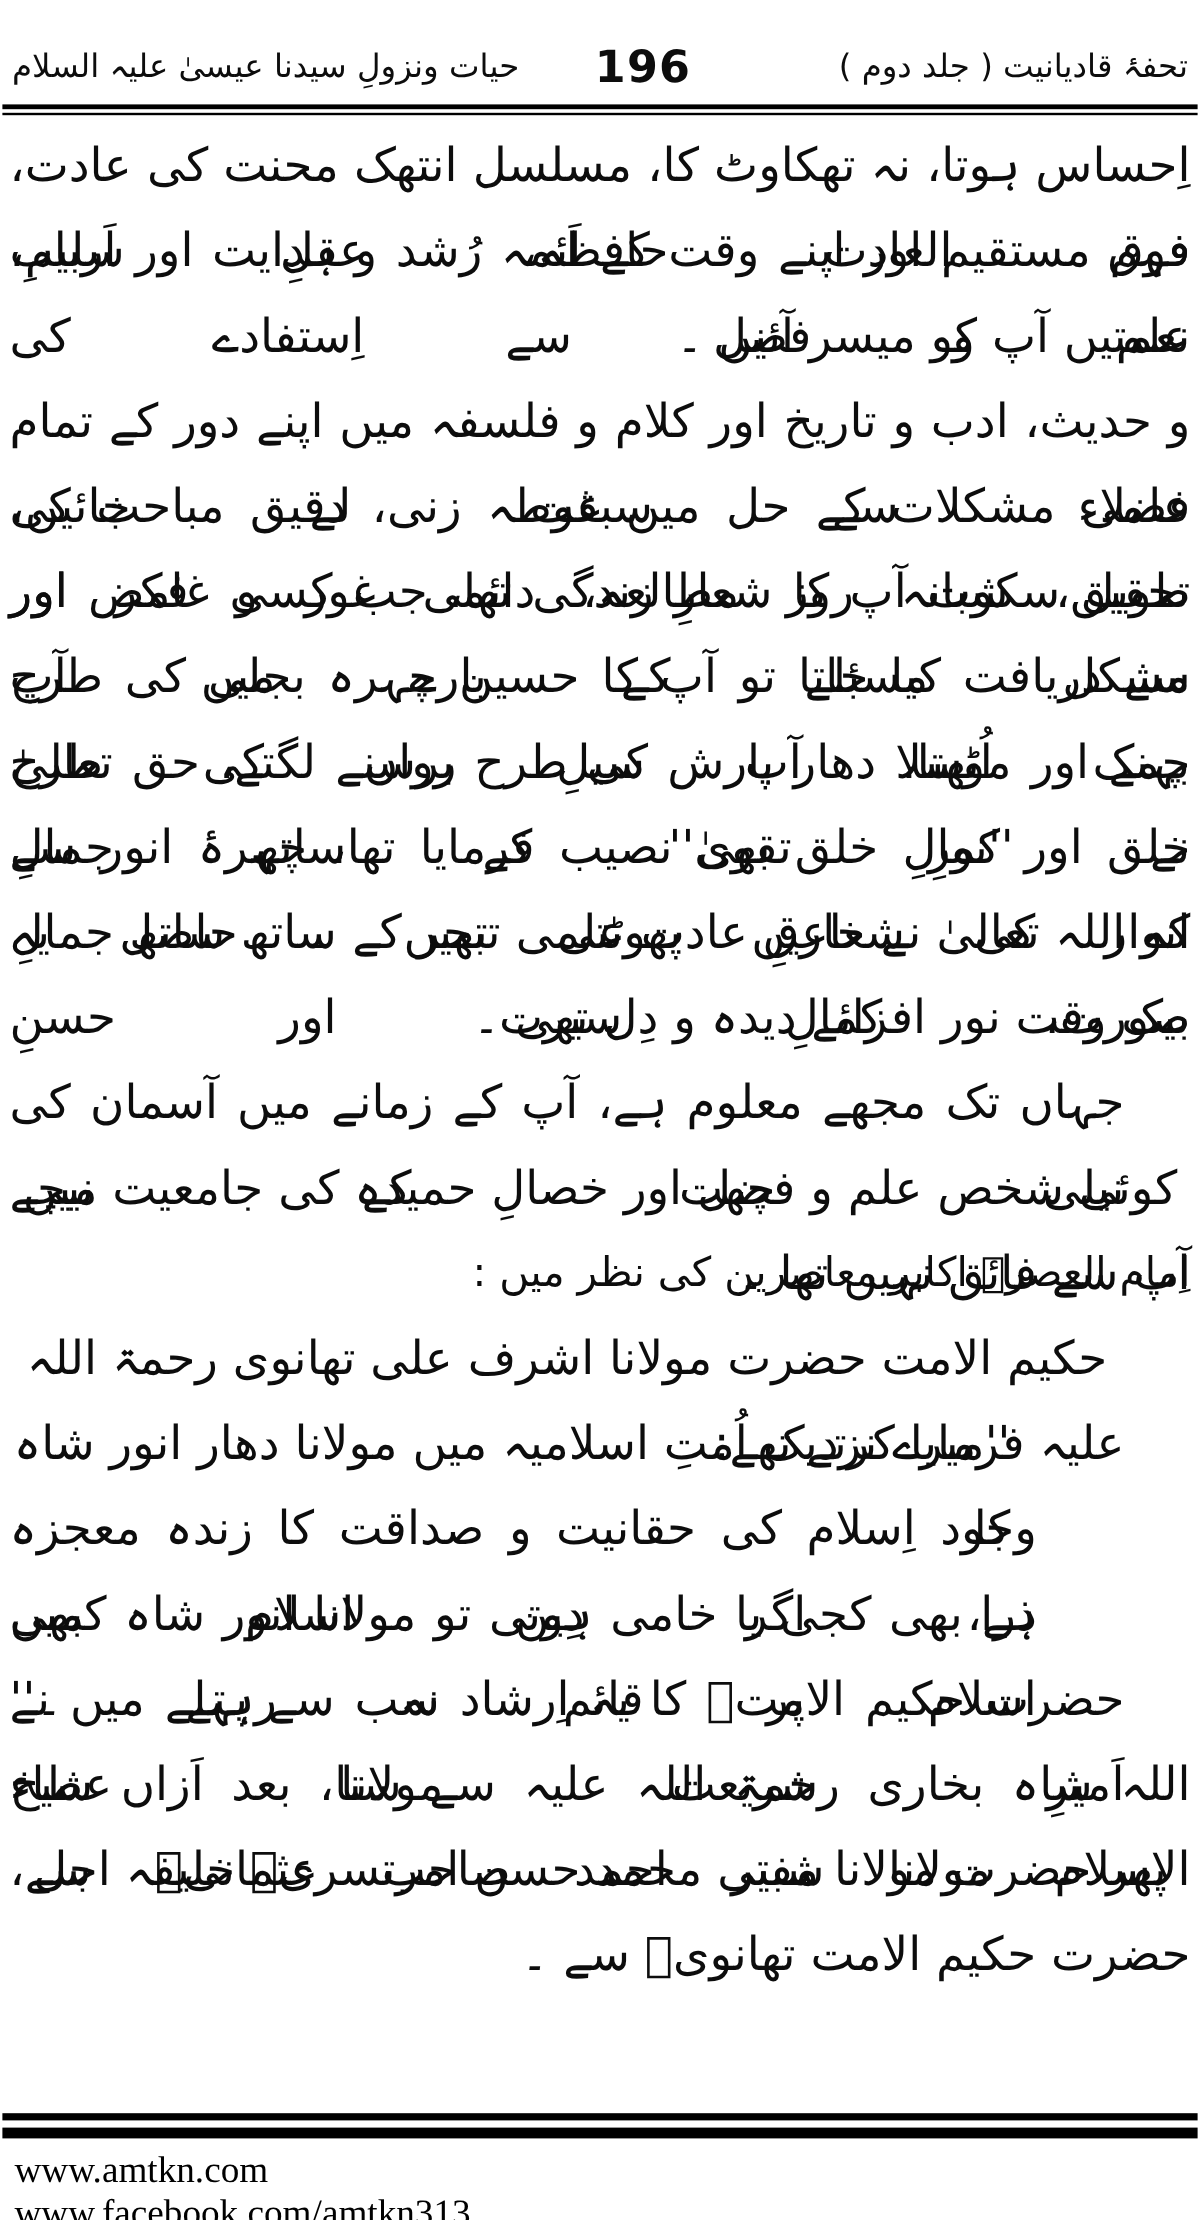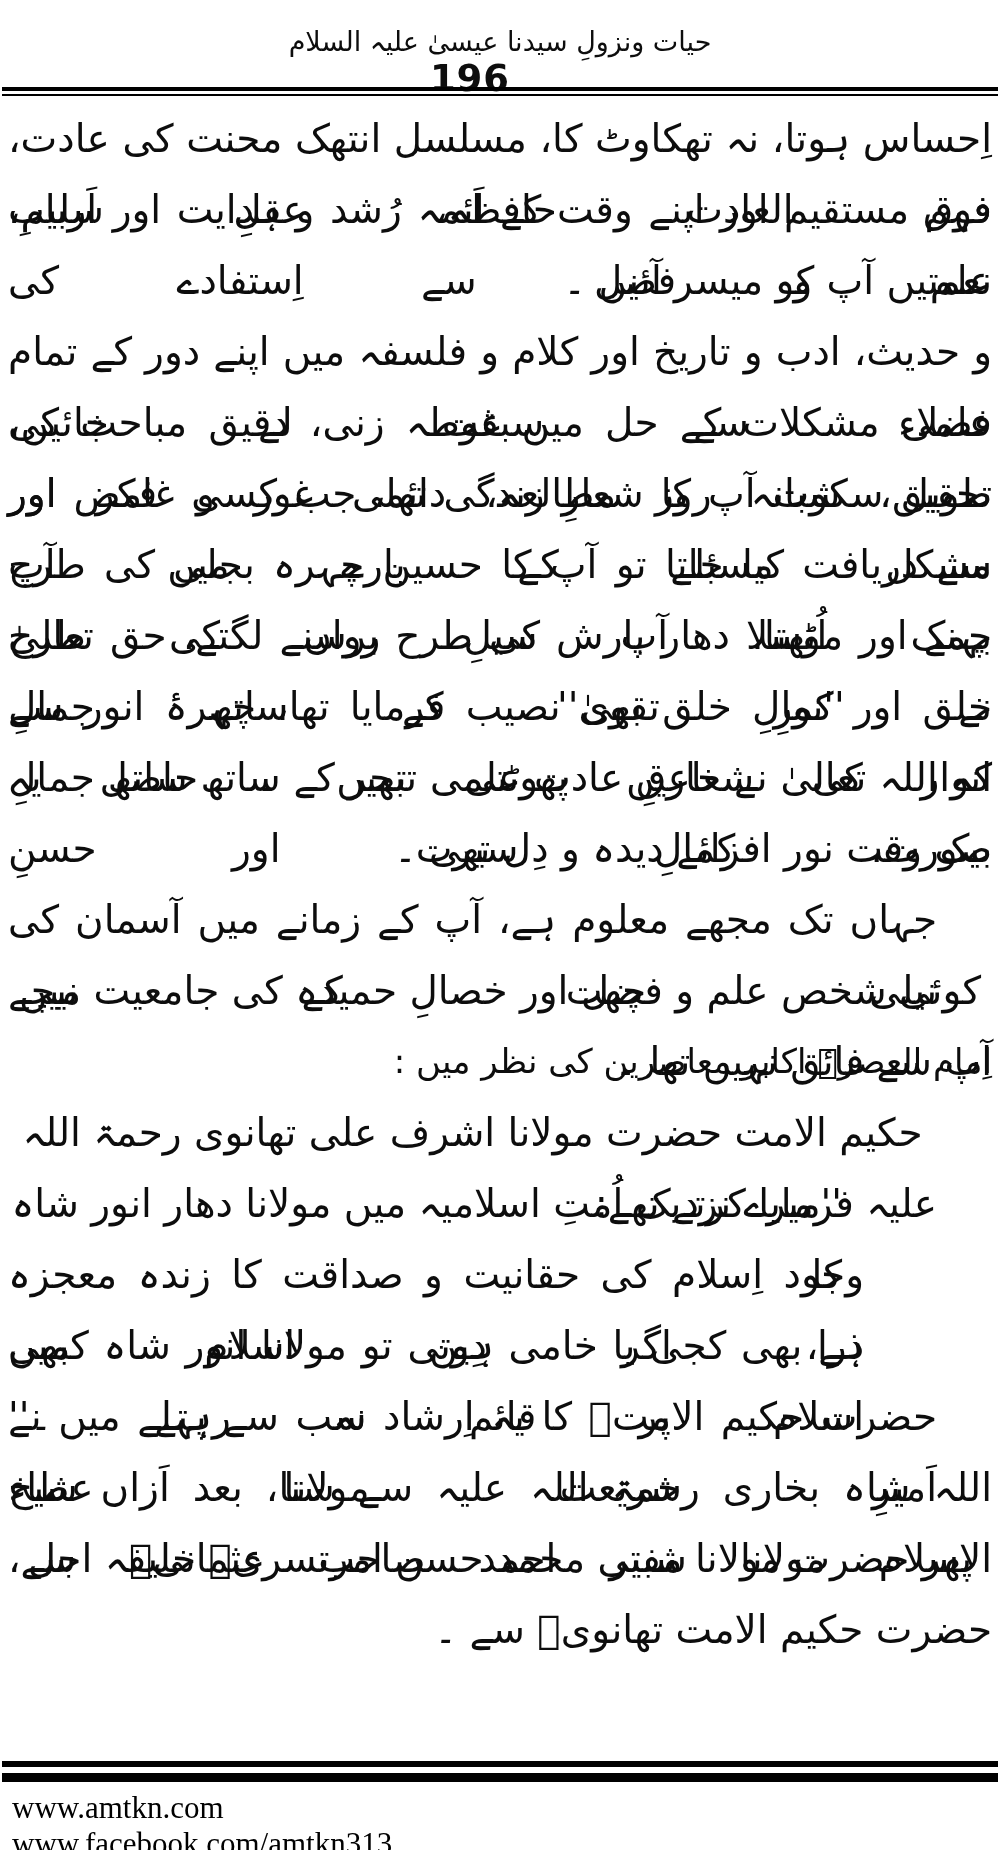--- a/index.html
+++ b/index.html
@@ -15,21 +15,20 @@
   }
 
   
   .header {
     position: absolute;
     top: 26px; left: 10px; right: 10px;
     height: 58px;
     display: flex;
     justify-content: space-between;
     align-items: center;
-    flex-direction: column;
   }
   .header .title {
     direction: rtl;
     font-size: 27px;
     white-space: nowrap;
   }
   .header .pageno {
     font-family: "DejaVu Sans", sans-serif;
     font-weight: bold;
     font-size: 37px;
@@ -87,20 +86,21 @@
   }
 </style>
 </head>
 <body>
 
 <div class="page">
 
   <div class="header">
     <span class="title">حیات ونزولِ سیدنا عیسیٰ علیہ السلام</span>
     <span class="pageno">196</span>
+    <span class="title">تحفۂ قادیانیت ( جلد دوم )</span>
   </div>
   <div class="rule rule-a"></div>
   <div class="rule rule-b"></div>
 
   <div class="body">
     <div class="line full">اِحساس ہوتا، نہ تھکاوٹ کا، مسلسل انتھک محنت کی عادت، فوق العادت حافظہ، عقلِ سلیم،</div>
     <div class="line full">فہم مستقیم اور اپنے وقت کے اَئمہ رُشد و ہدایت اور اَربابِ علم و فضل سے اِستفادے کی</div>
     <div class="line end">نعمتیں آپ کو میسر آئیں ۔</div>
     <div class="line full">و حدیث، ادب و تاریخ اور کلام و فلسفہ میں اپنے دور کے تمام فضلاء سے سبقت لے جائیں،</div>
     <div class="line full">علمی مشکلات کے حل میں غوطہ زنی، دقیق مباحث کی تحقیق، شبانہ روز مطالعہ، دائمی غور و فکر اور</div>

